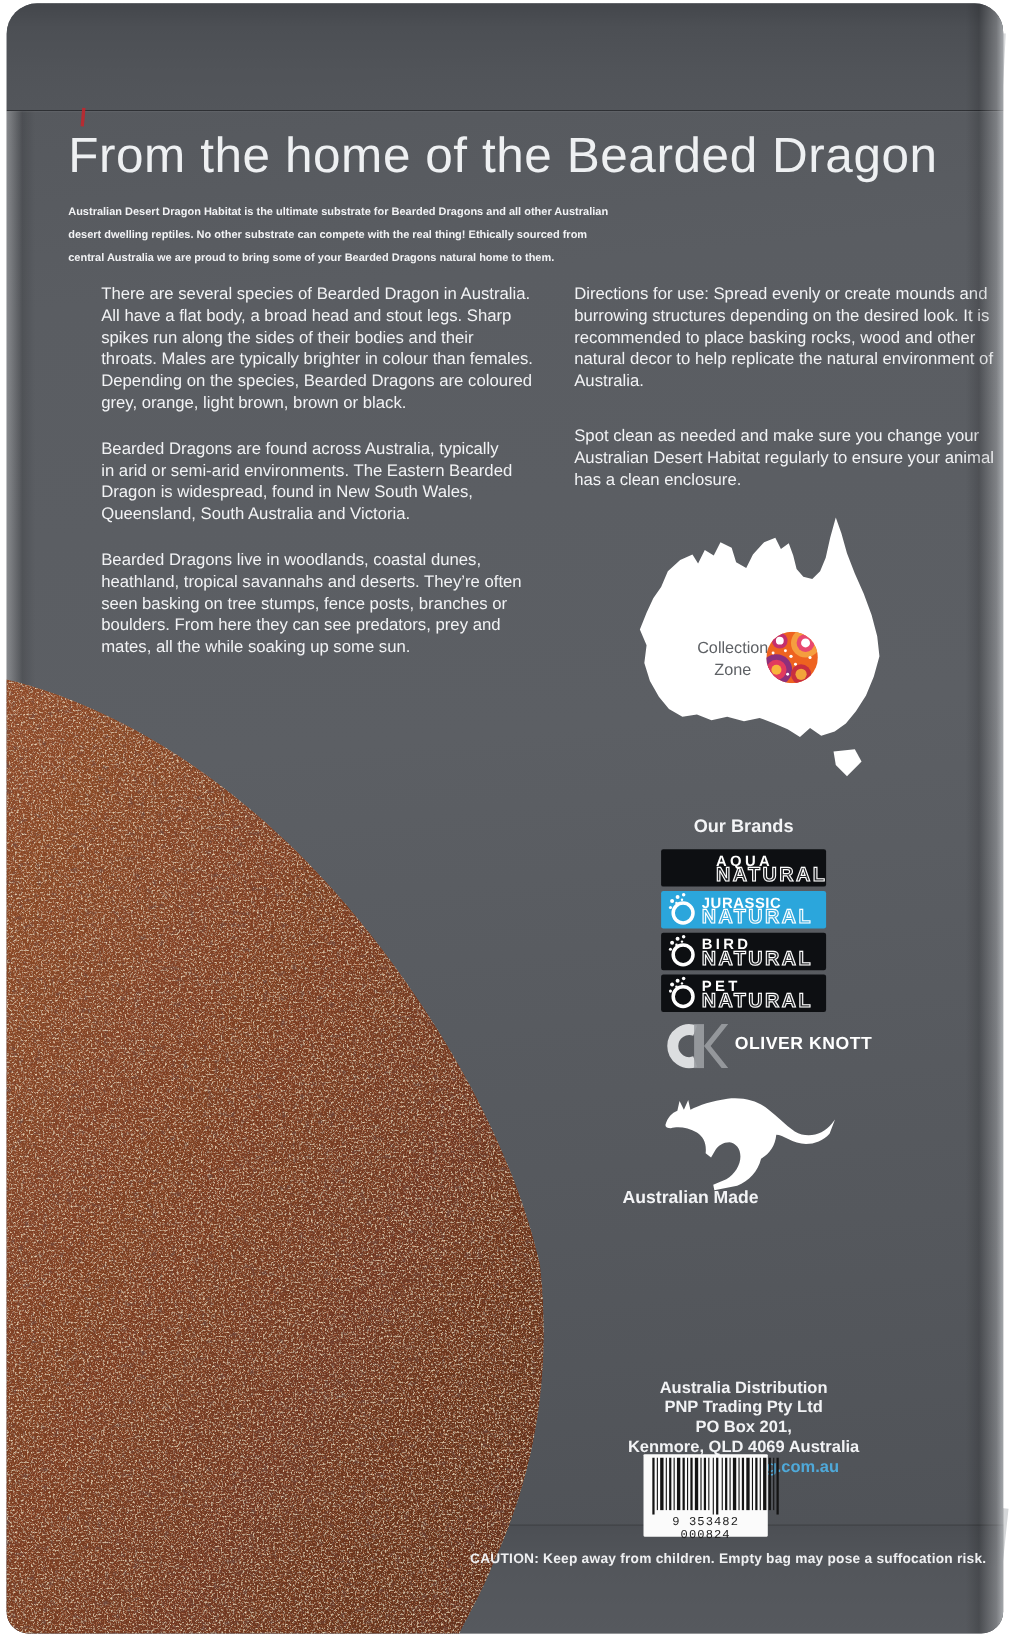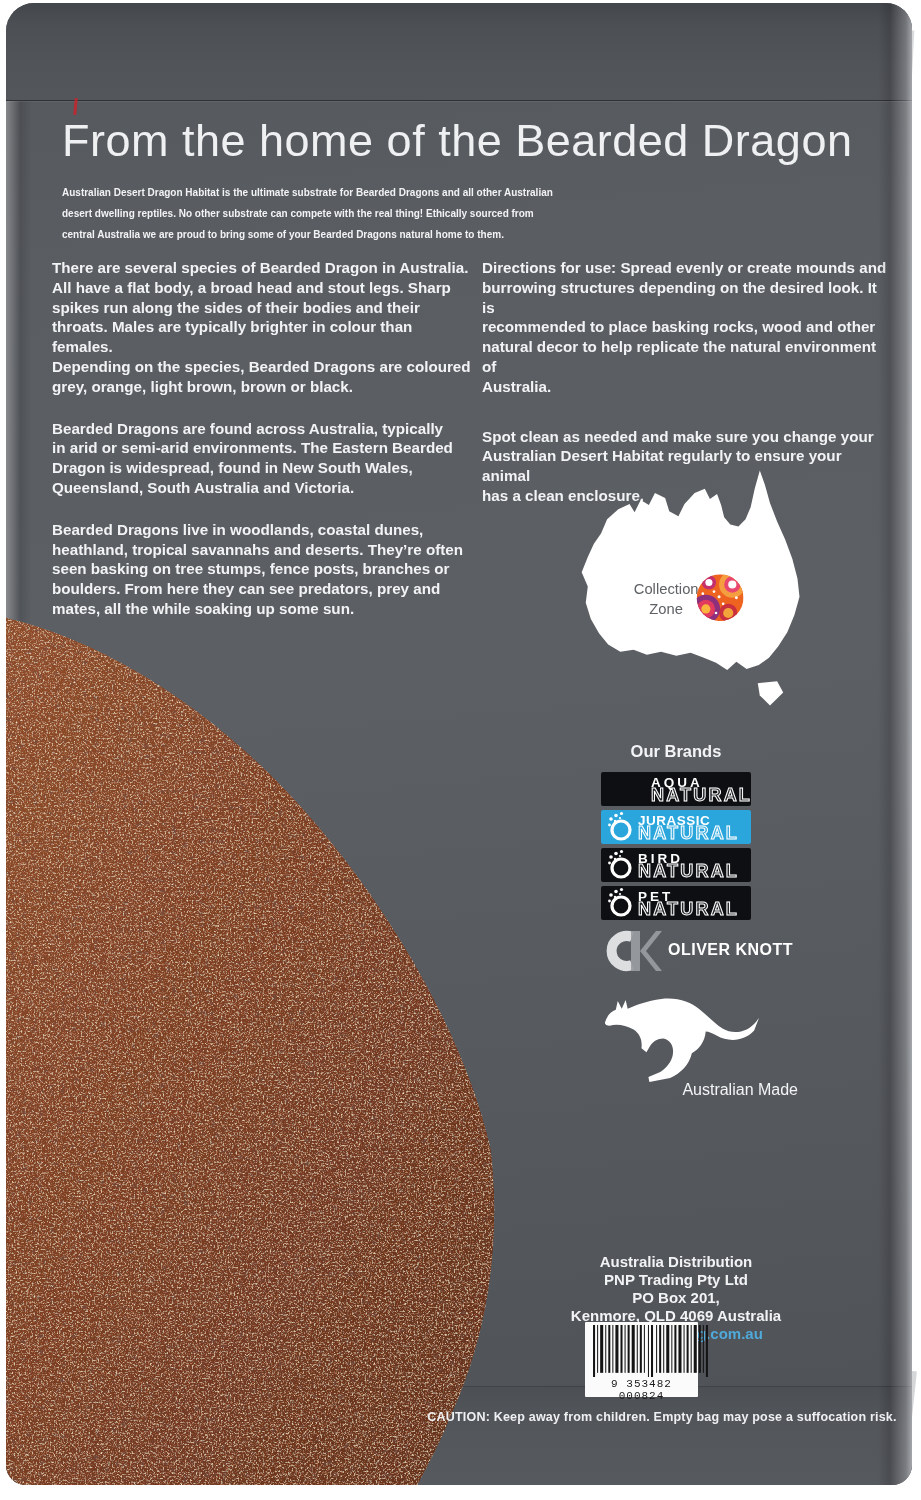--- a/index.html
+++ b/index.html
@@ -28,21 +28,21 @@
          background:linear-gradient(#4c4f54,#53565b 40%,#56595e);
          border-top:1px solid rgba(0,0,0,.25); box-shadow:0 1px 0 rgba(255,255,255,.05); }
   .red-tick { position:absolute; left:68px; top:95px; width:3px; height:17px;
          background:#c1272d; transform:rotate(5deg); opacity:.9; }
 
   
   .title { position:absolute; left:56px; top:112px; width:800px; color:#eef0f2;
            font-size:45px; font-weight:400; letter-spacing:.5px; white-space:nowrap; }
   .intro { position:absolute; left:56px; top:179px; width:812px; color:#f2f3f5;
            font-size:10px; font-weight:700; line-height:21px; white-space:pre-line; }
-  .col { position:absolute; color:#f2f3f5; font-size:15.2px; font-weight:700; line-height:19.8px; }
+  .col { position:absolute; color:#f2f3f5; font-size:15.2px; font-weight:400; line-height:19.8px;margin-left:40px; }
   .col p { white-space:pre-line; margin:0 0 22px 0; }
   .col-left  { left:46px;  top:255px; width:420px; }
   .col-right { left:476px; top:255px; width:405px; }
   .col-right p { margin-bottom:30px; }
 
   
   .map { position:absolute; left:537px; top:455px; width:285px; height:255px; }
 
   
   .substrate { position:absolute; left:-12px; top:597px; width:522px; height:892px; z-index:2; }
@@ -57,22 +57,22 @@
   .brand .line1 { color:#fff; font-weight:700; font-size:13.5px; letter-spacing:3px; }
   .brand-2 .line1 { letter-spacing:.5px; }
   .brand .line2 { font-weight:700; font-size:18px; letter-spacing:2.2px;
                   color:rgba(255,255,255,.10); -webkit-text-stroke:1px #ffffff; }
   .ok-logo { position:absolute; left:592px; top:925px; width:64px; height:46px; }
   .ok-label { position:absolute; left:662px; top:938px; color:#fff; font-size:16px;
               font-weight:700; letter-spacing:.5px; white-space:nowrap; }
 
   
   .kangaroo { position:absolute; left:592px; top:987px; width:168px; height:94px; }
-  .made-label { position:absolute; left:560px; top:1078px; width:232px; text-align:right;
-                color:#f3f4f6; font-size:16px; font-weight:400; }
+  .made-label { position:absolute; left:560px; top:1078px; width:232px; text-align:left;
+                color:#f3f4f6; font-size:16px; font-weight:700; }
 
   
   .dist { position:absolute; left:525px; width:290px; text-align:center; color:#f2f3f5;
           font-size:15px; font-weight:700; line-height:18px; }
   .dist-usa { top:1157px; } .dist-aus { top:1250px; }
   .dist .web { color:#4fa9d9; }
 
   
   .barcode { position:absolute; left:579px; top:1319px; width:113px; height:75px;
              background:#fbfbfb; border-radius:1px; padding:3px 6px 0 6px; z-index:3; }

